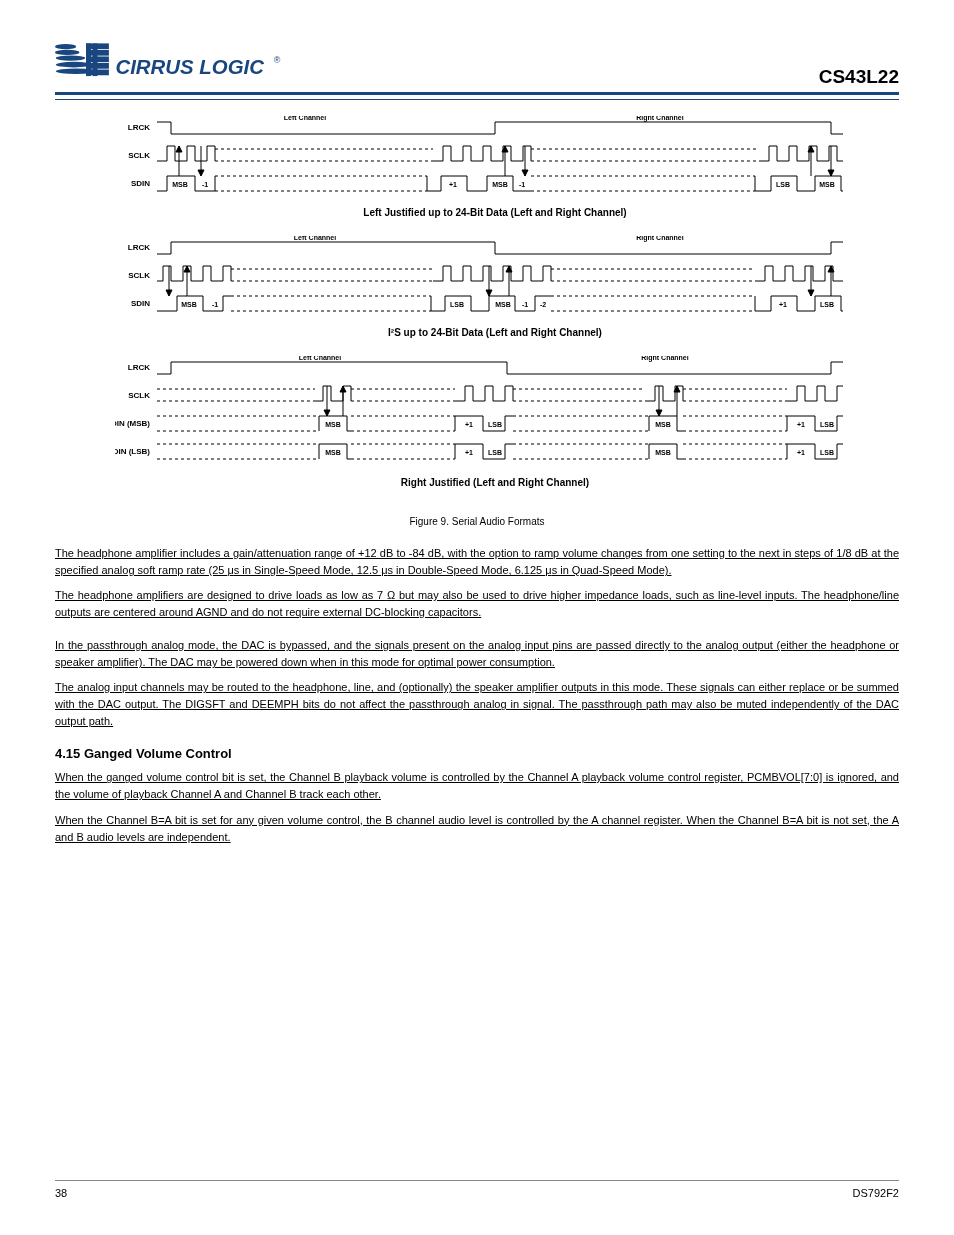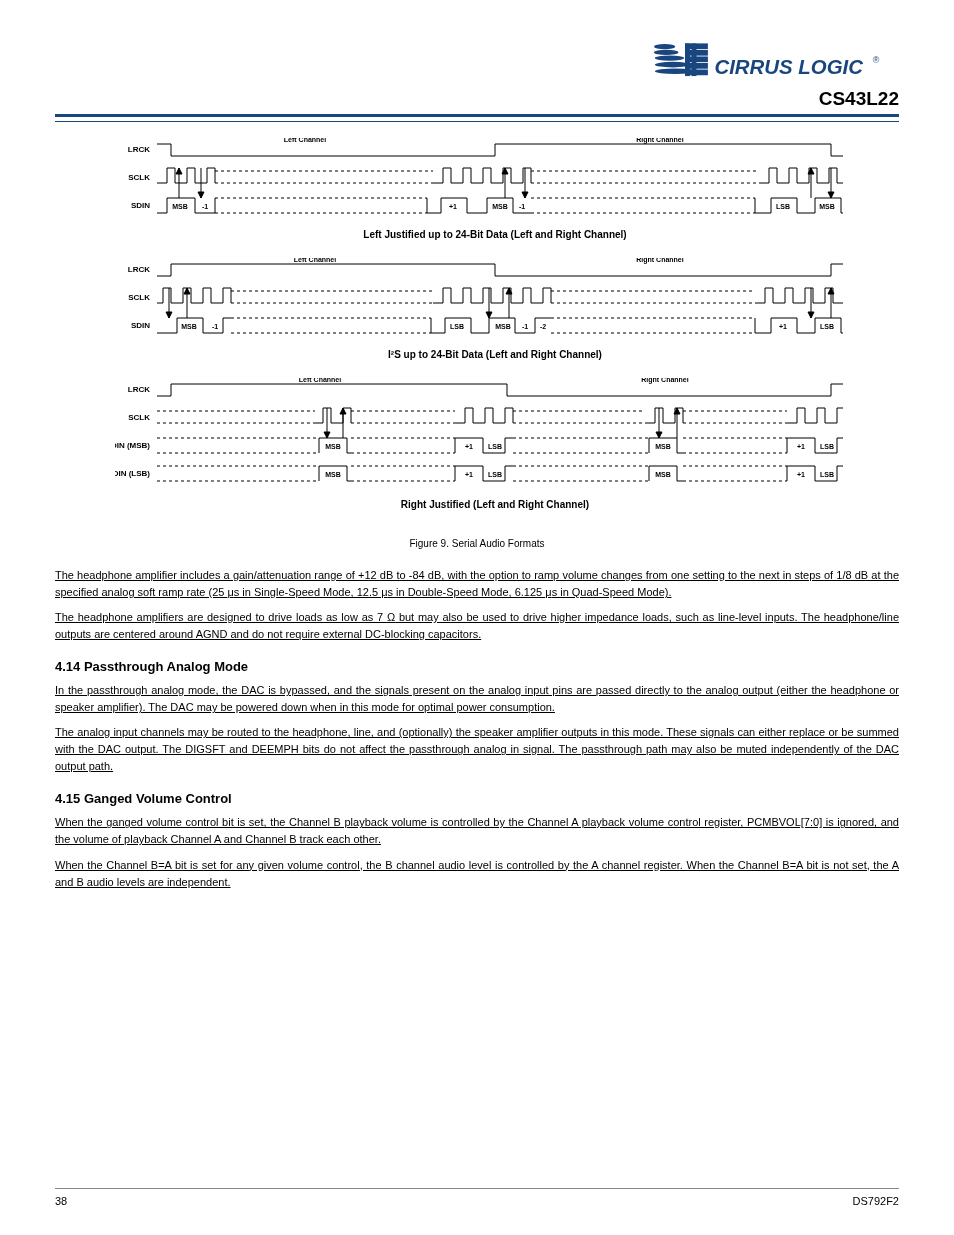--- a/index.html
+++ b/index.html
@@ -13,21 +13,20 @@
     font-size: 11px;
   }
   .page {
     padding: 38px 55px 0 55px;
   }
   .header {
     display: flex;
     justify-content: space-between;
     align-items: flex-end;
     margin-bottom: 4px;
-    flex-direction: column;
   }
   .logo-wrap { display: flex; align-items: center; }
   .logo-img { width: 245px; height: 50px; }
   .part-number {
     font-size: 19px;
     font-weight: bold;
   }
   .header-rule {
     height: 3px;
     background: #1a4680;
@@ -62,21 +61,21 @@
     font-size: 11px;
     line-height: 1.55;
     text-align: justify;
     margin-bottom: 16px;
   }
   .body-text p { margin-bottom: 8px; text-decoration: underline; }
 
   .footer {
     position: absolute;
     left: 55px; right: 55px;
-    bottom: 28px;
+    bottom: 36px;
   }
   .footer-rule {
     height: 1px;
     background: #888;
     margin-bottom: 6px;
   }
   .footer-row {
     display: flex;
     justify-content: space-between;
     font-size: 11px;
@@ -322,21 +321,20 @@
 
   <div class="body-text">
     <p>
       <span>The headphone amplifier includes a gain/attenuation range of +12 dB to -84 dB, with the option to ramp volume changes from one setting to the next in steps of 1/8 dB at the specified analog soft ramp rate (25 </span>μ<span>s in Single-Speed Mode, 12.5 </span>μ<span>s in Double-Speed Mode, 6.125 </span>μ<span>s in Quad-Speed Mode).</span>
     </p>
     <p>
       <span>The headphone amplifiers are designed to drive loads as low as 7 </span>Ω<span> but may also be used to drive higher impedance loads, such as line-level inputs. The headphone/line outputs are centered around AGND and do not require external DC-blocking capacitors.</span>
     </p>
   </div>
 
-  <div class="section-title">4.14  Passthrough Analog Mode</div>
   <div class="body-text">
     <p>In the passthrough analog mode, the DAC is bypassed, and the signals present on the analog input pins are passed directly to the analog output (either the headphone or speaker amplifier). The DAC may be powered down when in this mode for optimal power consumption.</p>
     <p>The analog input channels may be routed to the headphone, line, and (optionally) the speaker amplifier outputs in this mode. These signals can either replace or be summed with the DAC output. The DIGSFT and DEEMPH bits do not affect the passthrough analog in signal. The passthrough path may also be muted independently of the DAC output path.</p>
   </div>
 
   <div class="section-title">4.15  Ganged Volume Control</div>
   <div class="body-text">
     <p>When the ganged volume control bit is set, the Channel B playback volume is controlled by the Channel A playback volume control register, PCMBVOL[7:0] is ignored, and the volume of playback Channel A and Channel B track each other.</p>
     <p>When the Channel B=A bit is set for any given volume control, the B channel audio level is controlled by the A channel register. When the Channel B=A bit is not set, the A and B audio levels are independent.</p>
   </div>

